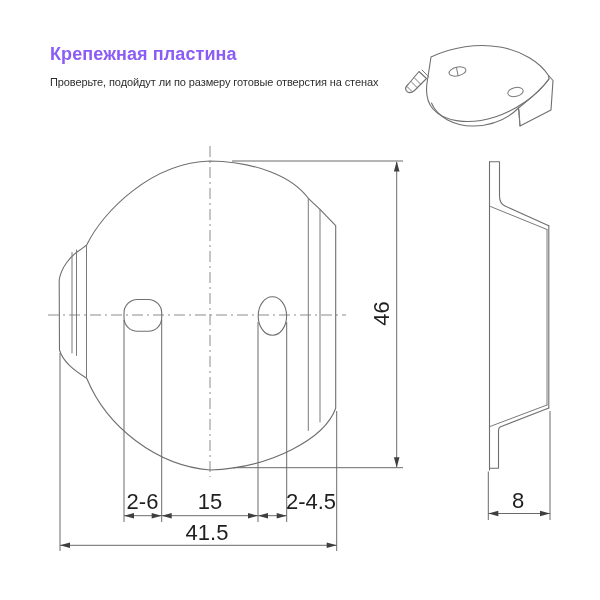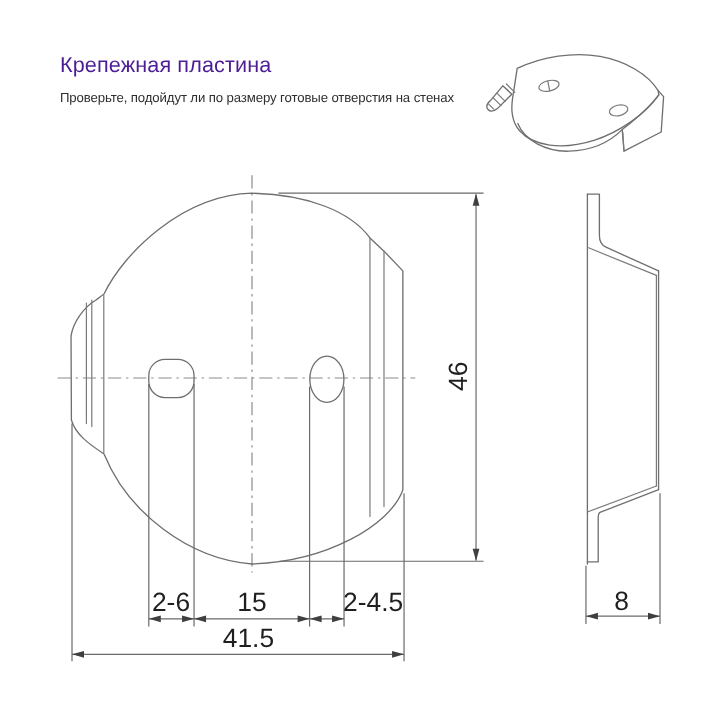--- a/index.html
+++ b/index.html
@@ -2,21 +2,21 @@
 <html><head>
 <meta charset="utf-8">
 <style>
   html,body{margin:0;padding:0;background:#ffffff;}
   #stage{
     position:relative;width:600px;height:600px;background:#ffffff;overflow:hidden;
     font-family:"Liberation Sans", sans-serif;
   }
   #hdr{position:absolute;left:50px;top:44px;}
   .title{
-    font-size:18px;font-weight:normal;color:#4c1d95;letter-spacing:.1px;
+    font-size:18px;font-weight:bold;color:#8b5cf6;letter-spacing:.1px;
     white-space:nowrap;margin:0 0 11px 0;
   }
   .sub{font-size:11px;color:#2e2e2e;line-height:12.5px;white-space:nowrap;letter-spacing:-.1px;}
   svg{position:absolute;left:0;top:0;}
   svg text{
     font-family:"Liberation Sans", sans-serif;
     font-size:22px;fill:#1f1f1f;
   }
   .geo{fill:none;stroke:#6f6f6f;stroke-width:1.1;stroke-linejoin:round;stroke-linecap:round;}
   .geo-thin{fill:none;stroke:#7a7a7a;stroke-width:1;stroke-linejoin:round;stroke-linecap:round;}

